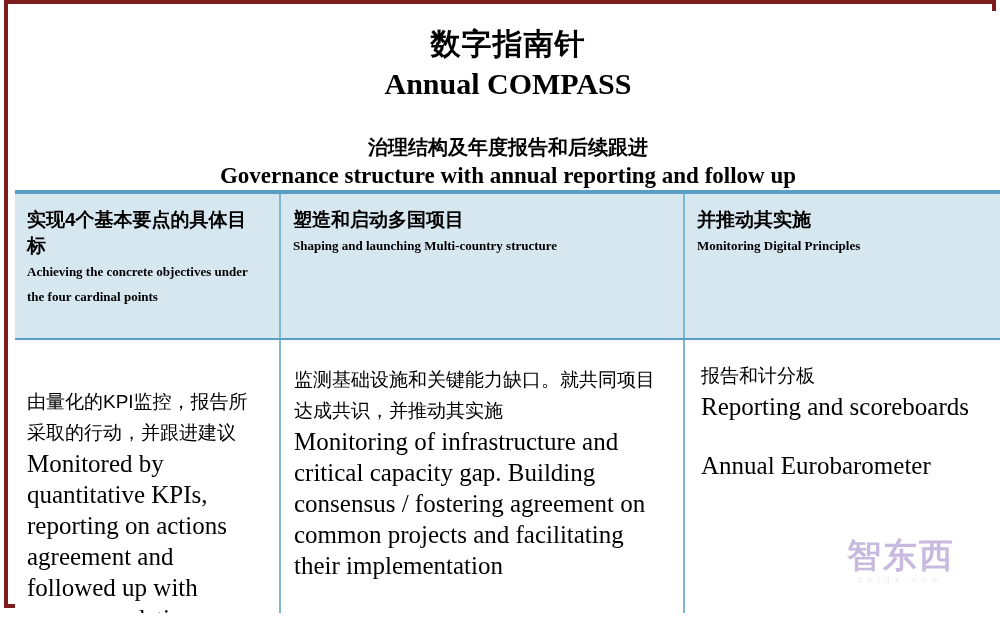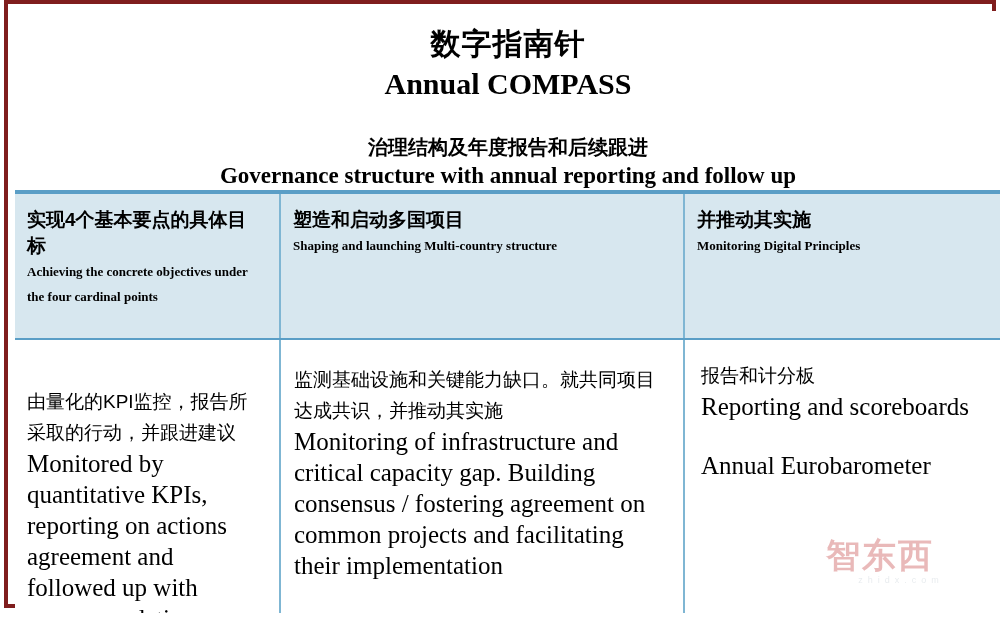--- a/index.html
+++ b/index.html
@@ -169,22 +169,23 @@
     width: 150px;
     height: 56px;
     pointer-events: none;
     opacity: 0.30;
   }
   .wm-cn {
     font-family: "Liberation Sans", "DejaVu Sans", sans-serif;
     font-weight: bold;
     font-size: 34px;
     line-height: 38px;
-    color: #b91c1c;
+    color: #4c1d95;
     letter-spacing: 2px;
+    text-align: center;
   }
   .wm-url {
     font-family: "Liberation Sans", "DejaVu Sans", sans-serif;
     font-size: 9px;
     line-height: 12px;
     color: #b4c0c9;
     letter-spacing: 5px;
     text-align: center;
   }
 </style>

